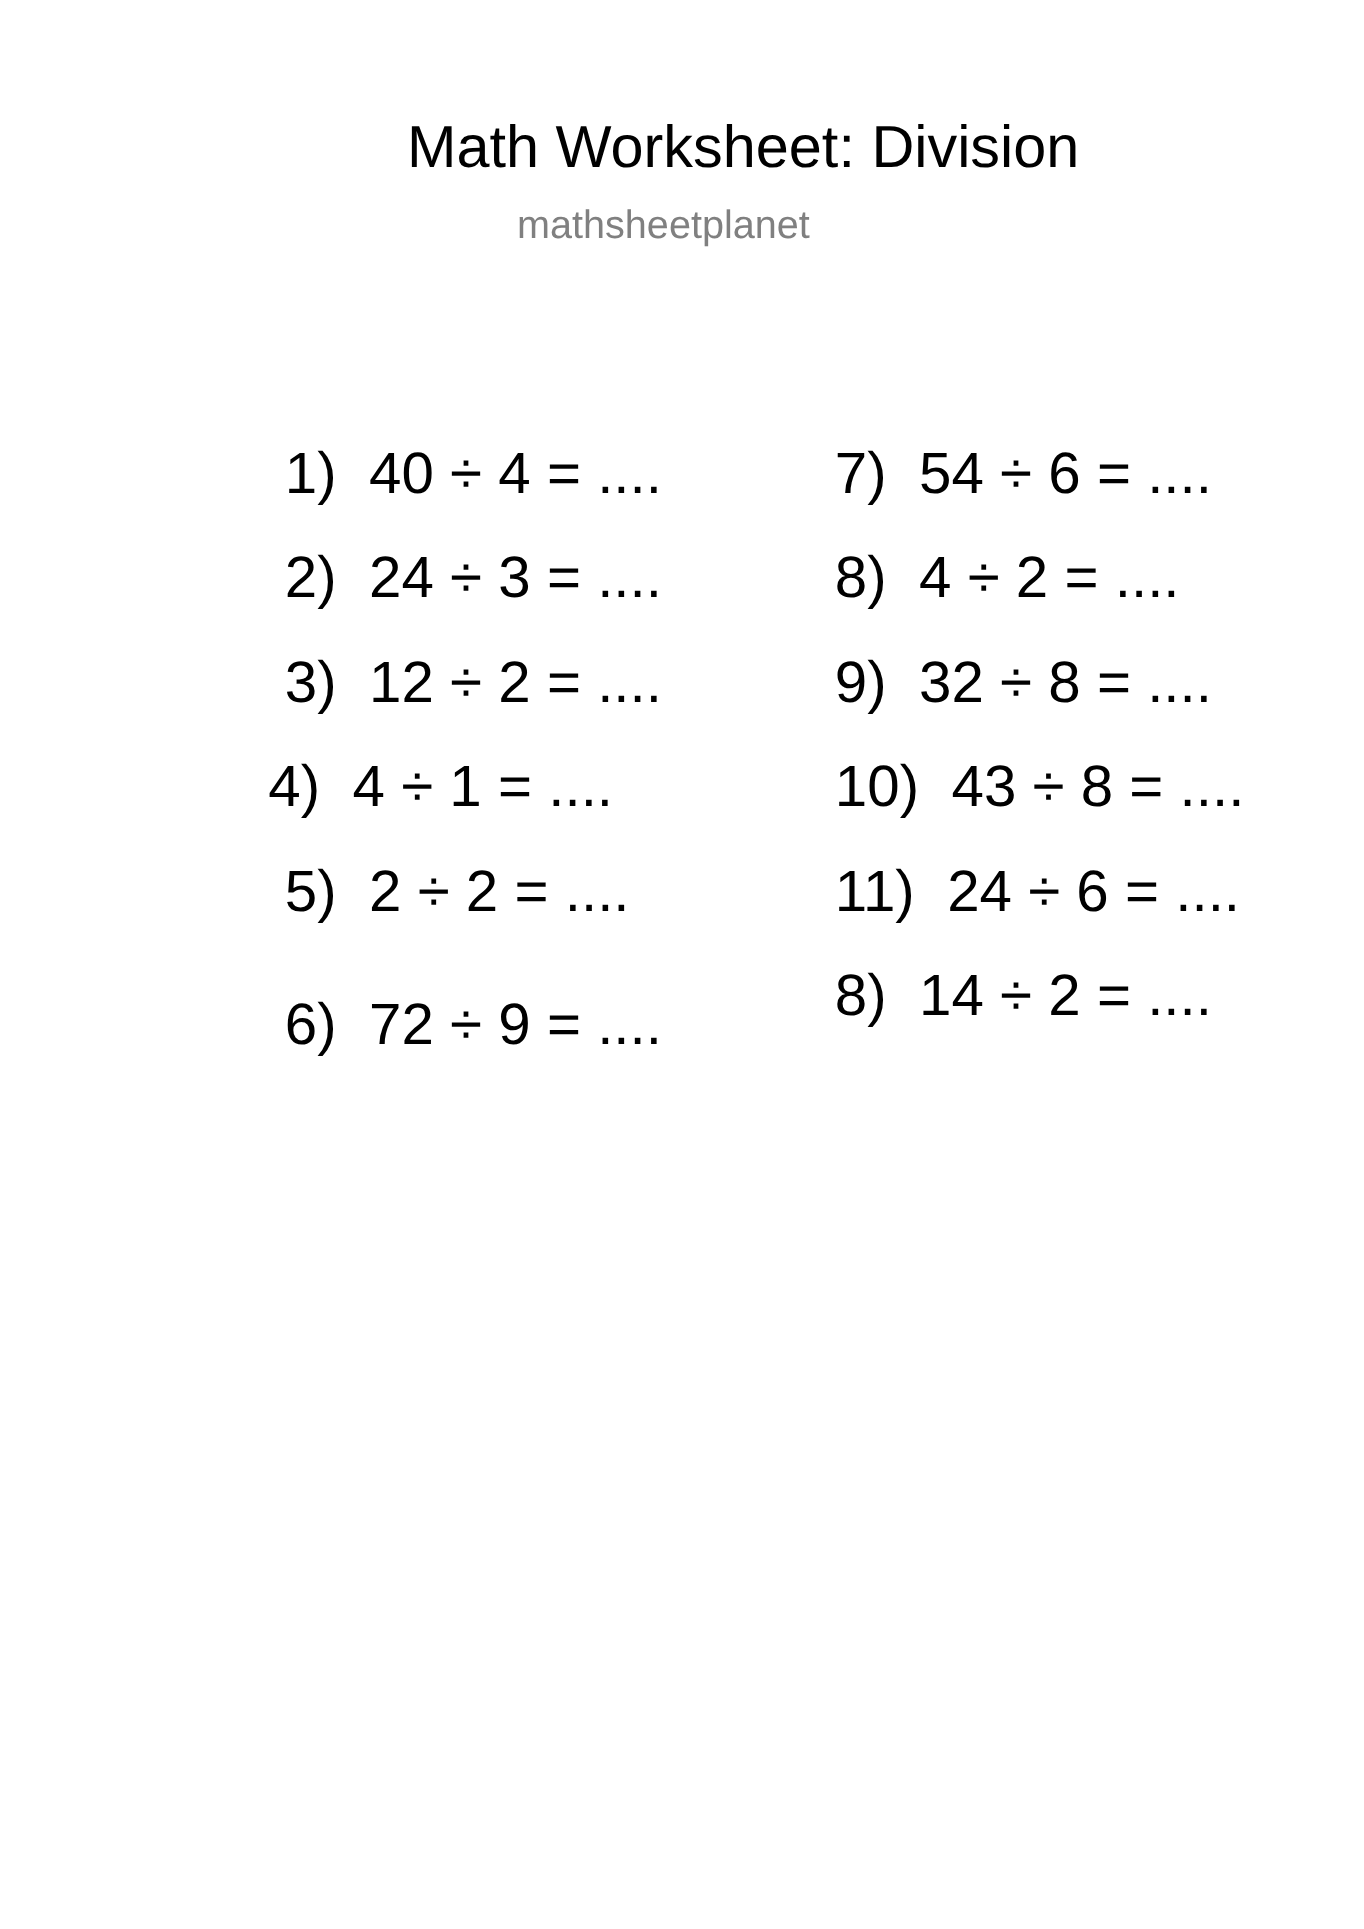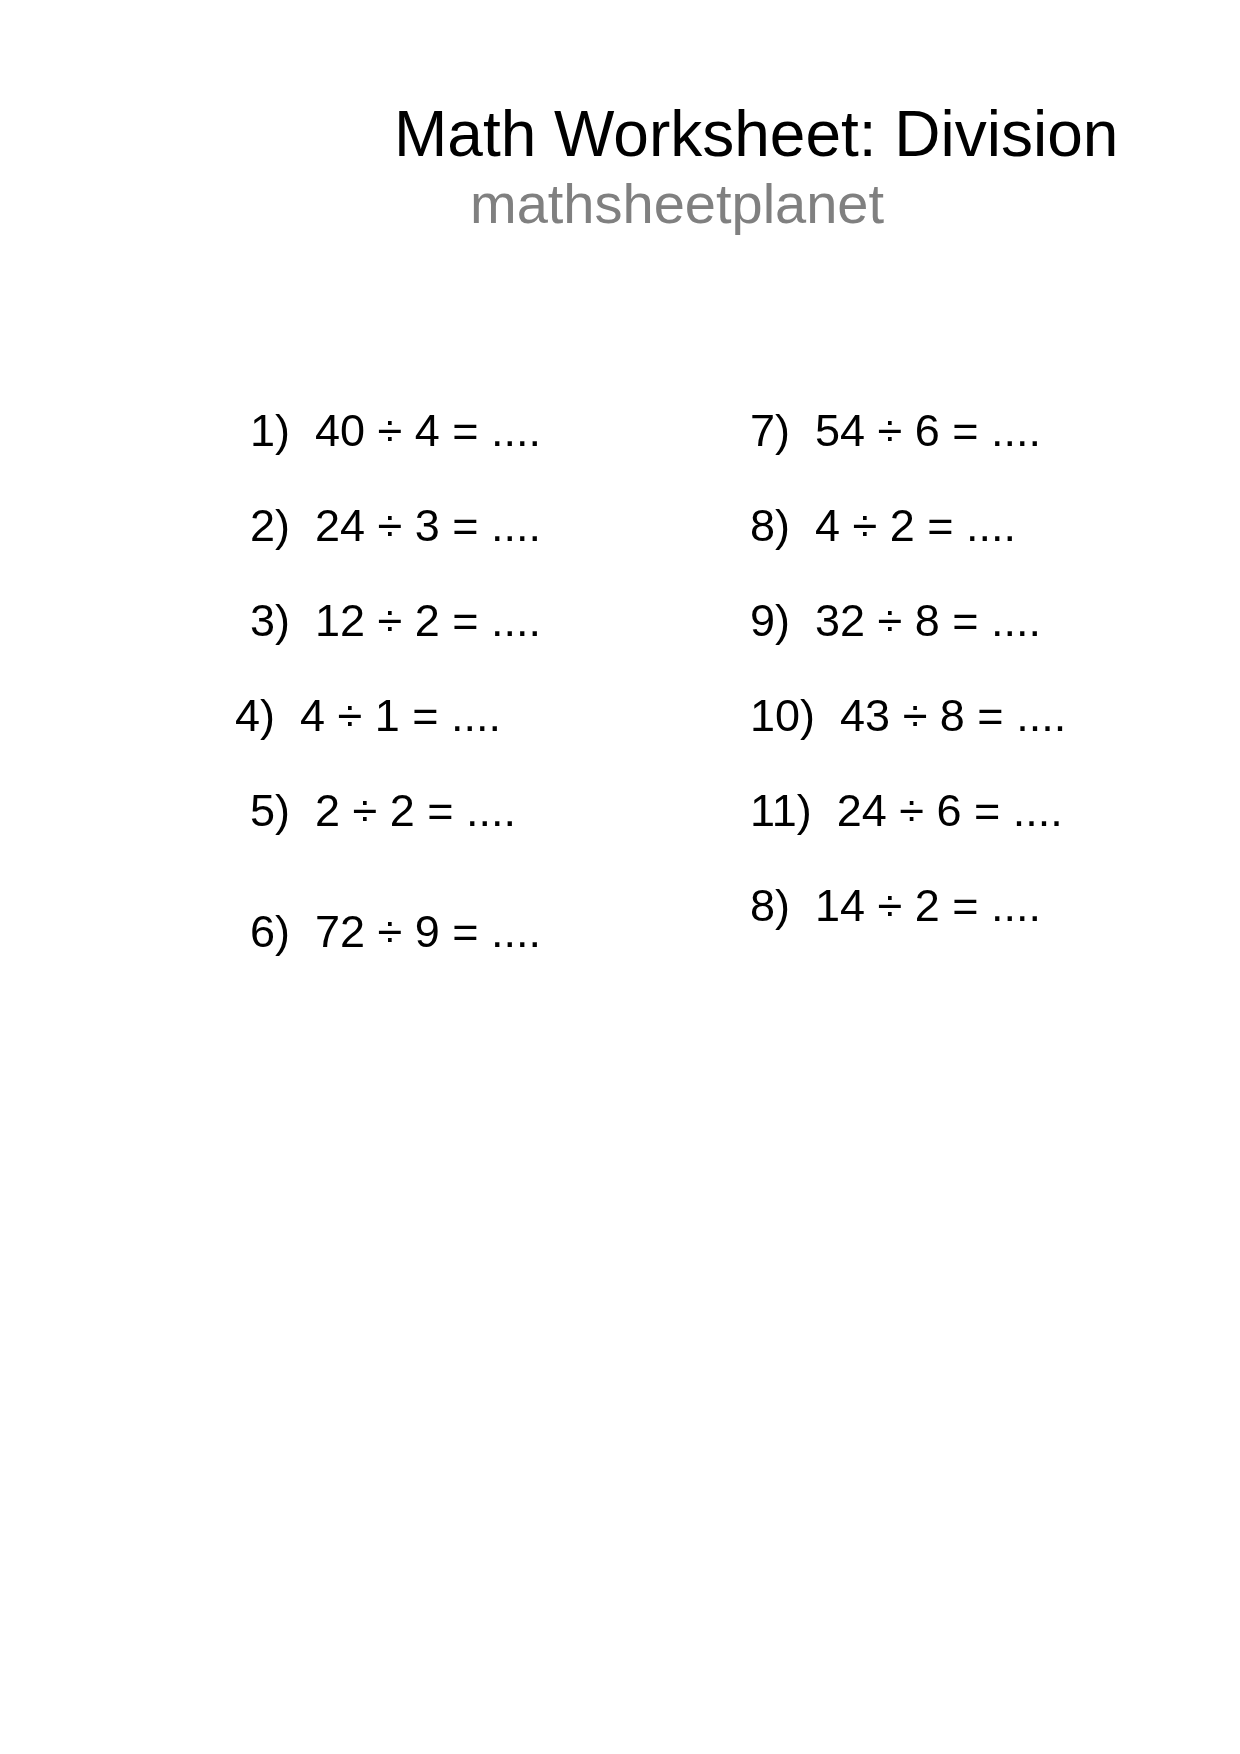--- a/index.html
+++ b/index.html
@@ -12,37 +12,36 @@
     height: 1754px;
     position: relative;
     overflow: hidden;
     font-family: "Liberation Sans", sans-serif;
     color: #000000;
   }
   .title {
     position: absolute;
     left: 370px;
     top: 98px;
-    font-size: 64px;
+    font-size: 54px;
     line-height: 72px;
     white-space: nowrap;
     color: #000000;
-    margin-left: 24px;
   }
   .subtitle {
     position: absolute;
     left: 470px;
     top: 178px;
-    font-size: 56px;
+    font-size: 36px;
     line-height: 52px;
     white-space: nowrap;
   }
   .problem {
     position: absolute;
-    font-size: 45px;
+    font-size: 53px;
     line-height: 54px;
     white-space: pre;
   }
   .problem .num { }
   .problem .expr { }
 </style>
 </head>
 <body>
 
 <div class="title">Math Worksheet: Division</div>

